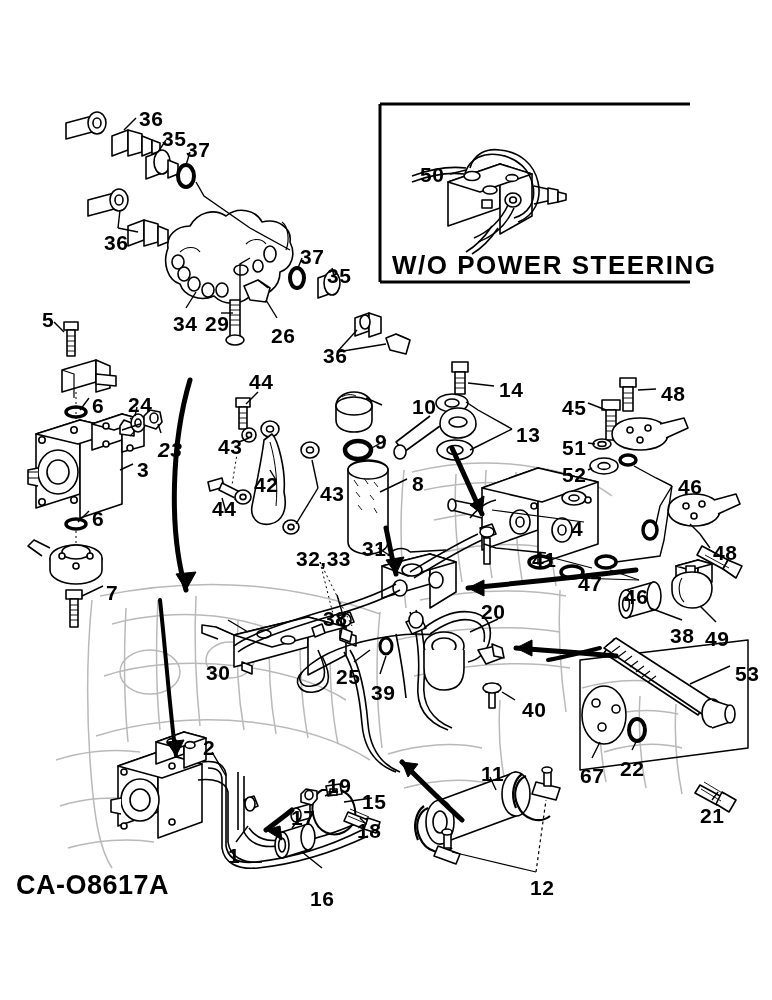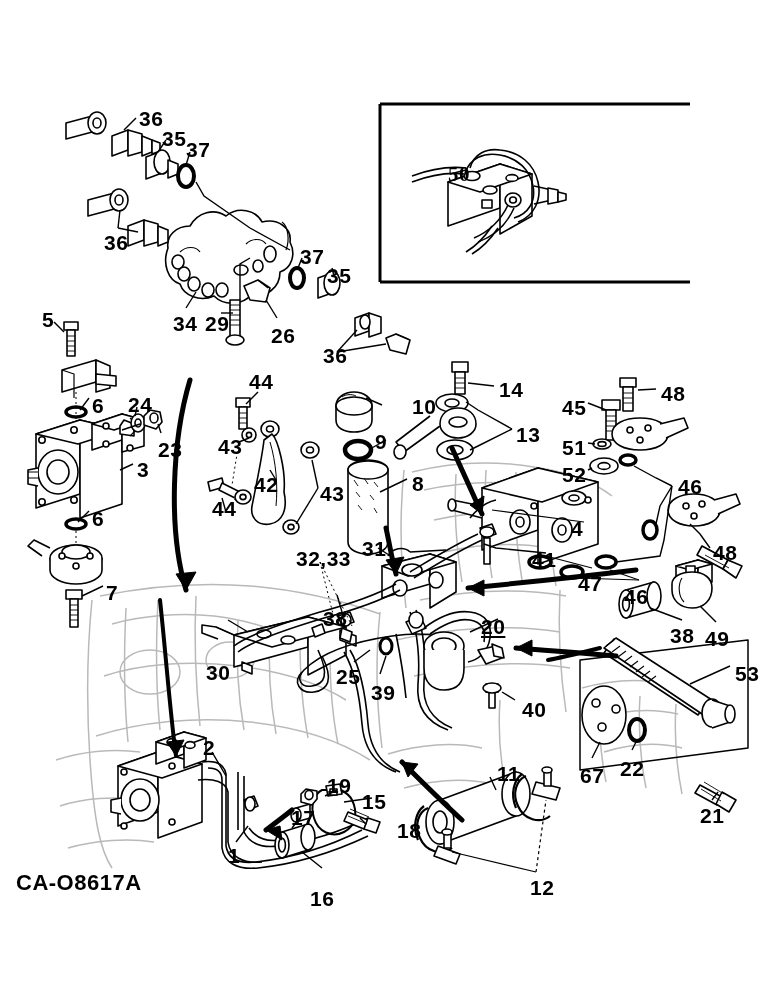--- a/index.html
+++ b/index.html
@@ -5,21 +5,21 @@
   html,body{margin:0;padding:0;background:#ffffff;}
   body{width:772px;height:1000px;overflow:hidden;
        font-family:"Liberation Sans",sans-serif;color:#000;}
   #page{position:relative;width:702px;height:1000px;background:#fff;}
   #art{position:absolute;left:0;top:0;width:772px;height:1000px;}
   .callout{position:absolute;font-family:"Liberation Sans",sans-serif;
            font-weight:700;font-size:21px;line-height:1;color:#000;
            white-space:nowrap;letter-spacing:0.5px;}
   #inset-label{position:absolute;font-weight:700;font-size:26px;
                letter-spacing:1.5px;white-space:nowrap;}
-  #ref-code{position:absolute;font-weight:700;font-size:22px;
+  #ref-code{position:absolute;font-weight:700;font-size:27px;
             letter-spacing:0.5px;white-space:nowrap;}
 </style>
 </head>
 <body>
 
 <div id="page">
 
   <svg id="art" viewBox="0 0 772 1000">
     <defs>
       <g id="hexbolt">
@@ -648,21 +648,21 @@
       <span class="callout" style="left: 104px; top: 232px;">36</span>
       <span class="callout" style="left: 300px; top: 246px;">37</span>
       <span class="callout" style="left: 327px; top: 265px;">35</span>
       <span class="callout" style="left: 173px; top: 313px;">34</span>
       <span class="callout" style="left: 205px; top: 313px;">29</span>
       <span class="callout" style="left: 271px; top: 325px;">26</span>
       <span class="callout" style="left: 323px; top: 345px;">36</span>
       <span class="callout" style="left: 42px; top: 309px;">5</span>
       <span class="callout" style="left: 92px; top: 395px;">6</span>
       <span class="callout" style="left: 128px; top: 394px;">24</span>
-      <span class="callout" style="left: 158px; top: 439px;">23</span>
+      <span class="callout" style="left: 158px; top: 439px; font-style: italic;">23</span>
       <span class="callout" style="left: 137px; top: 459px;">3</span>
       <span class="callout" style="left: 92px; top: 508px;">6</span>
       <span class="callout" style="left: 106px; top: 582px;">7</span>
       <span class="callout" style="left: 249px; top: 371px;">44</span>
       <span class="callout" style="left: 218px; top: 436px;">43</span>
       <span class="callout" style="left: 254px; top: 474px;">42</span>
       <span class="callout" style="left: 212px; top: 498px;">44</span>
       <span class="callout" style="left: 320px; top: 483px;">43</span>
       <span class="callout" style="left: 364px; top: 396px; margin-left: 48px;">10</span>
       <span class="callout" style="left: 375px; top: 431px;">9</span>
@@ -684,30 +684,31 @@
       <span class="callout" style="left: 580px; top: 765px;">67</span>
       <span class="callout" style="left: 620px; top: 758px;">22</span>
       <span class="callout" style="left: 700px; top: 805px;">21</span>
       <span class="callout" style="left: 532px; top: 549px; text-align: center;">41</span>
       <span class="callout" style="left: 362px; top: 538px;">31</span>
       <span class="callout" style="left: 296px; top: 548px;">32,33</span>
       <span class="callout" style="left: 206px; top: 618px; margin-top: 44px;">30</span>
       <span class="callout" style="left: 323px; top: 608px;">38</span>
       <span class="callout" style="left: 336px; top: 666px;">25</span>
       <span class="callout" style="left: 371px; top: 682px;">39</span>
-      <span class="callout" style="left: 481px; top: 616px; text-decoration: underline;">20</span>
+      <span class="callout" style="left: 481px; top: 601px;">20</span>
       <span class="callout" style="left: 522px; top: 699px;">40</span>
       <span class="callout" style="left: 203px; top: 737px;">2</span>
       <span class="callout" style="left: 228px; top: 845px;">1</span>
       <span class="callout" style="left: 327px; top: 775px;">19</span>
       <span class="callout" style="left: 362px; top: 791px;">15</span>
       <span class="callout" style="left: 291px; top: 807px;">17</span>
-      <span class="callout" style="left: 357px; top: 820px; margin-left: 40px;">18</span>
+      <span class="callout" style="left: 357px; top: 820px;">18</span>
       <span class="callout" style="left: 310px; top: 868px; margin-top: 20px;">16</span>
-      <span class="callout" style="left: 481px; top: 763px; margin-left: 16px;">11</span>
+      <span class="callout" style="left: 481px; top: 763px;">11</span>
       <span class="callout" style="left: 530px; top: 877px;">12</span>
     </div>
 
+  <div id="inset-label" style="left:392px; top:250px;">W/O  POWER  STEERING</div>
 
   <div id="ref-code" style="left:16px; top:870px;">CA-O8617A</div>
 
-  <span class="callout" style="left:448px; top:164px;font-family:Liberation Serif, serif;">50</span>
+  <span class="callout" style="left:420px; top:164px;">50</span>
 </div>
 
 </body></html>

